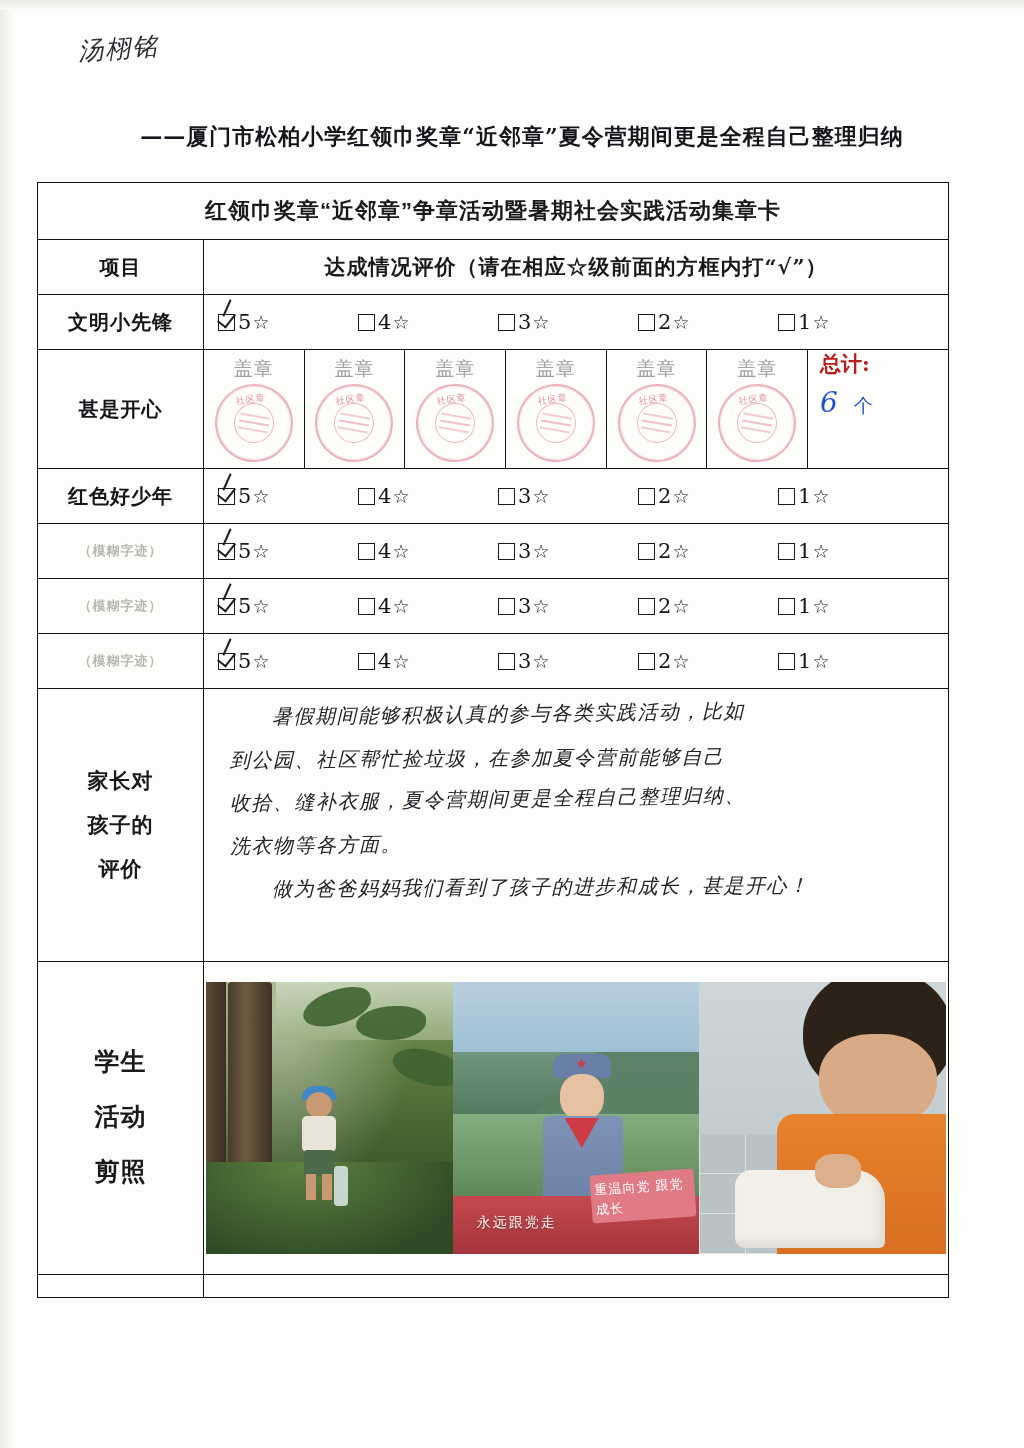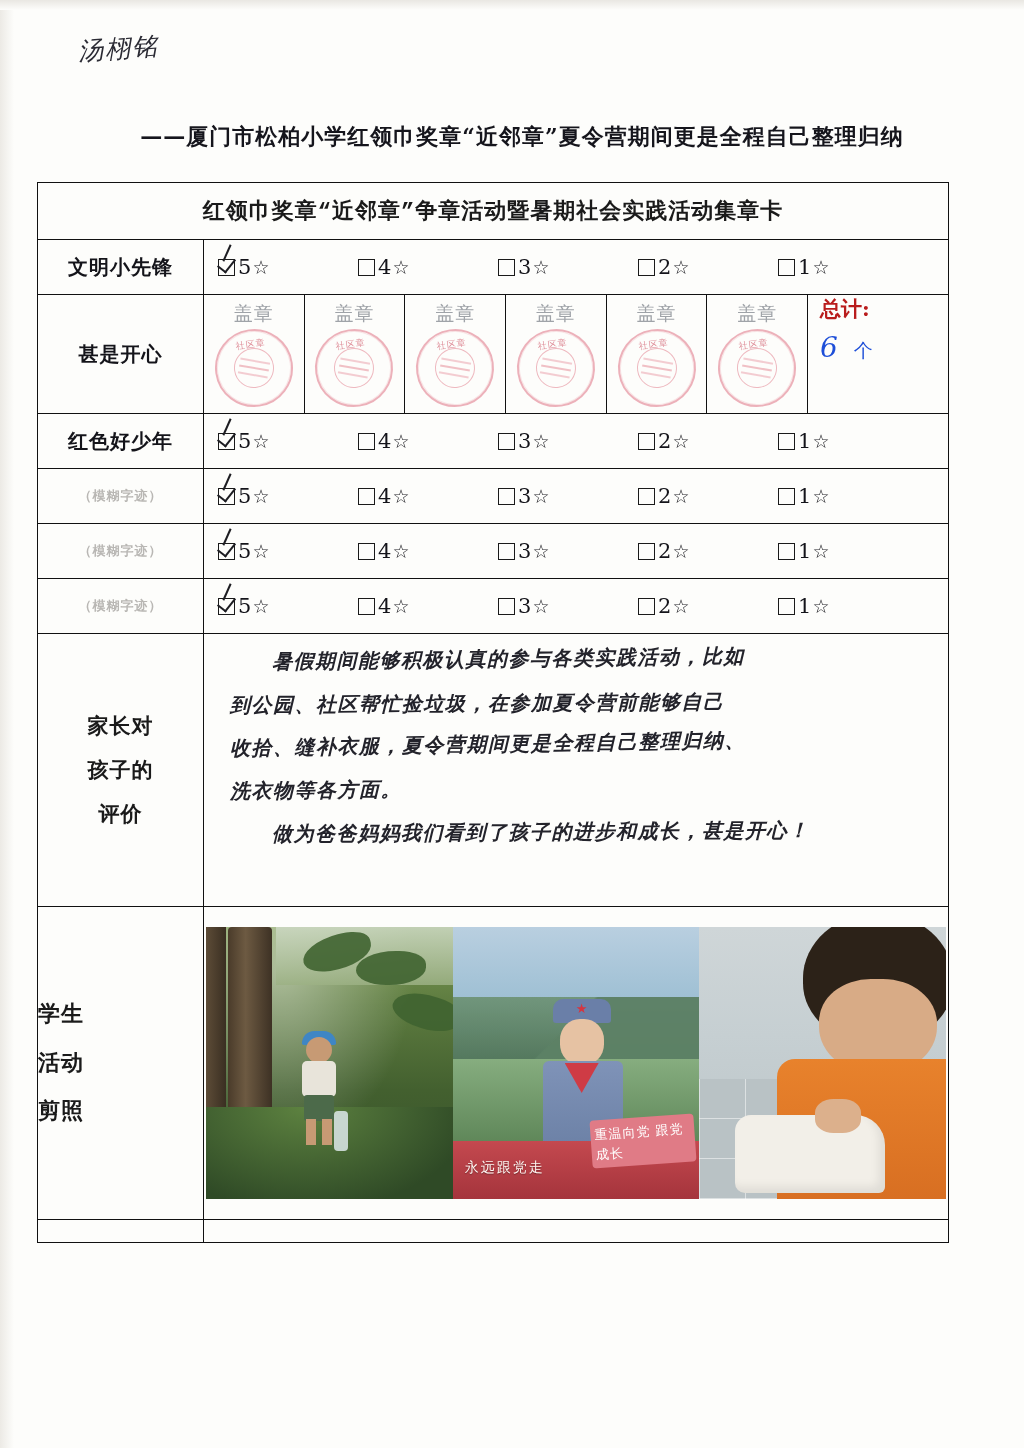--- a/index.html
+++ b/index.html
@@ -78,21 +78,21 @@
     table-layout: fixed;
   }
   table.card td {
     border: 1.6px solid #111;
     padding: 0;
     vertical-align: middle;
   }
   .row-title td {
     height: 56px;
     text-align: center;
-    font-family: Liberation Mono, monospace;
+    font-family: Liberation Sans, sans-serif;
     font-weight: bold;
     font-size: 22px;
     letter-spacing: 1px;
   }
   .label-cell {
     width: 166px;
     text-align: center;
     font-family: "DejaVu Serif", serif;
     font-weight: bold;
     font-size: 20px;
@@ -248,21 +248,21 @@
     color: #1d4ed8;
     font-style: italic;
   }
   .total-unit {
     font-size: 19px;
     font-style: normal;
     margin-left: 16px;
   }
 
   
-  .comment-row td { height: 272px; vertical-align: middle; font-weight: bold; }
+  .comment-row td { height: 272px; vertical-align: middle; }
   .comment-label {
     text-align: center;
     font-family: "DejaVu Serif", serif;
     font-weight: bold;
     font-size: 21px;
     line-height: 2.1;
     letter-spacing: 1px;
   }
   .comment-body {
     position: relative;
@@ -282,23 +282,24 @@
     transform-origin: left center;
     white-space: nowrap;
   }
   .hand-line.indent { padding-left: 42px; }
   .hand-line.l2 { transform: rotate(-0.4deg); }
   .hand-line.l3 { transform: rotate(-0.9deg); }
 
   
   .photo-row td { height: 312px; vertical-align: middle; }
   .photo-label {
-    font-family: Liberation Sans, sans-serif;
+    text-align: center;
+    font-family: Liberation Mono, monospace;
     font-weight: bold;
-    font-size: 22px;
+    font-size: 25px;
     line-height: 2.2;
     letter-spacing: 1px;
   }
   .photo-strip {
     display: flex;
     justify-content: center;
     align-items: center;
     height: 312px;
     gap: 0;
     padding: 0 2px;
@@ -386,21 +387,21 @@
   .p2 .field {
     position: absolute; left: 0; right: 0; top: 132px; height: 90px;
     background: linear-gradient(180deg, #86ad7f, #5c8456);
   }
   .p2 .banner {
     position: absolute; left: 0; right: 0; bottom: 0; height: 58px;
     background: linear-gradient(180deg, #c4494f, #a5343c);
   }
   .p2 .banner-text {
     position: absolute;
-    left: 12px; bottom: 22px;
+    left: 24px; bottom: 22px;
     font-family: "DejaVu Serif", serif;
     font-size: 14px;
     color: #fff7f2;
     letter-spacing: 2px;
     white-space: nowrap;
     text-shadow: 0 1px 1px rgba(0,0,0,.35);
   }
   .p2 .sign {
     position: absolute; right: 4px; bottom: 34px;
     width: 104px; height: 48px;
@@ -498,20 +499,24 @@
       <col>
     </colgroup>
 
     <tbody>
         <tr class="row-title">
       <td colspan="2" class="row-title-cell">
         <span>红领巾奖章“近邻章”争章活动暨暑期社会实践活动集章卡</span>
       </td>
     </tr>
 
+    <tr class="row-project">
+      <td class="label-cell">项目</td>
+      <td class="project-head">达成情况评价（请在相应☆级前面的方框内打“√”）</td>
+    </tr>
 
     <tr class="rating-row">
       <td class="label-cell">文明小先锋</td>
       <td>
         <div class="rating-strip">
           <div class="opt">
             <span class="box checked">
                   <span class="tick-tail"></span>
                 </span>
             <span class="num">5</span>

